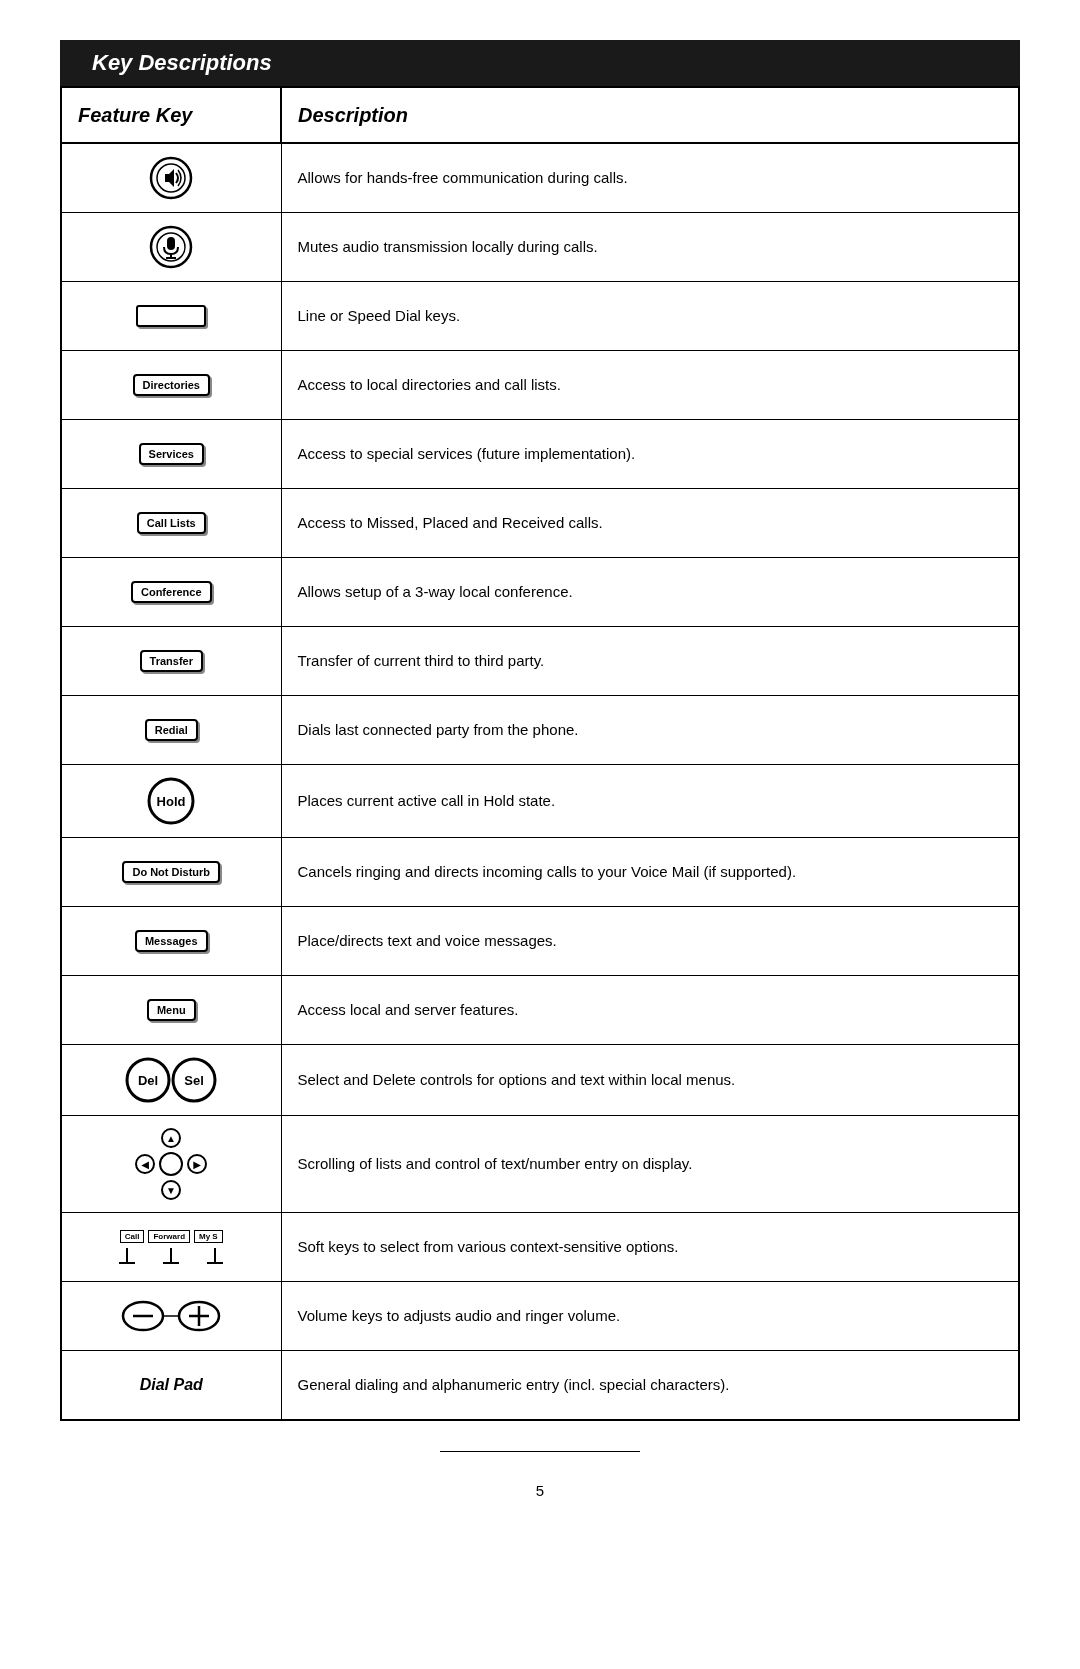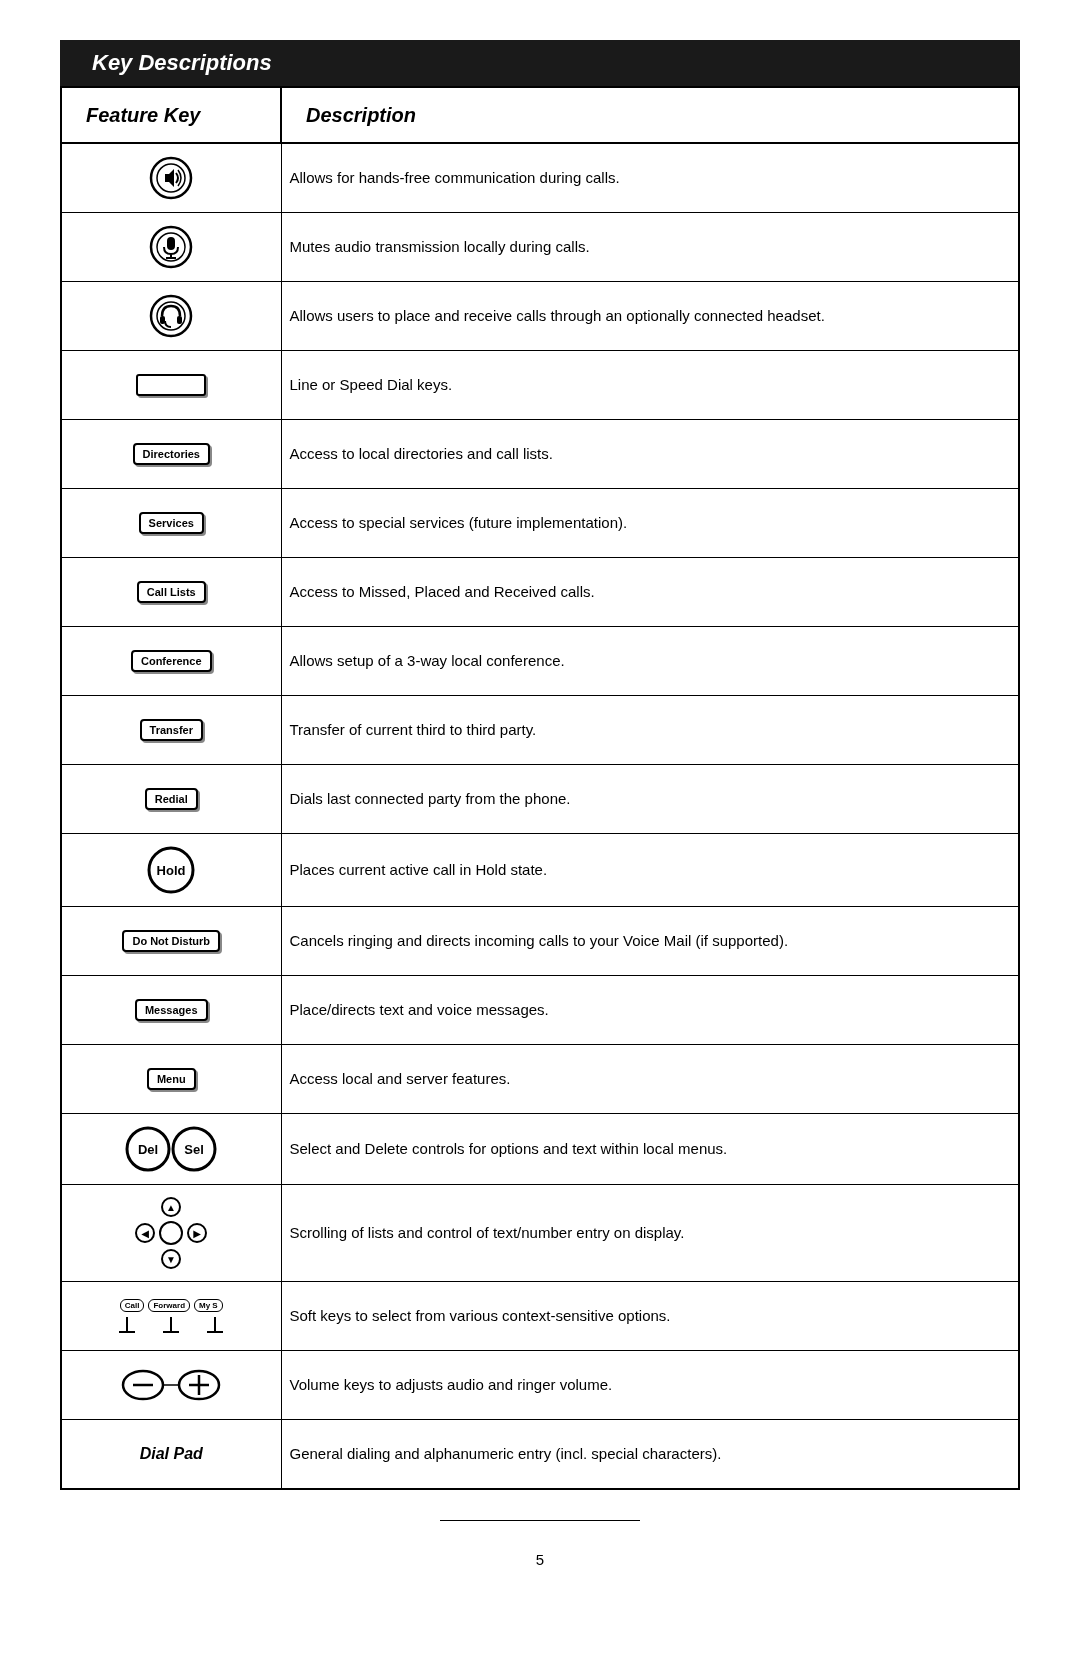--- a/index.html
+++ b/index.html
@@ -35,29 +35,29 @@
       width: 100%;
       border-collapse: collapse;
       border: 2px solid #000;
     }
 
     .table-container th {
       background: #fff;
       font-size: 20px;
       font-weight: bold;
       font-style: italic;
-      padding: 12px 24px;
+      padding: 12px 16px;
       border: 2px solid #000;
       text-align: left;
       vertical-align: middle;
     }
 
     .table-container td {
       border: 1.5px solid #000;
-      padding: 12px 8px;
+      padding: 12px 16px;
       vertical-align: middle;
     }
 
     .feature-col {
       width: 220px;
       text-align: center;
       vertical-align: middle;
     }
 
     .desc-col {
@@ -109,21 +109,21 @@
     }
 
     .soft-keys-row {
       display: flex;
       gap: 4px;
       margin-bottom: 2px;
     }
 
     .soft-key-btn {
       border: 1.5px solid #000;
-      border-radius: 6px;
+      border-radius: 0;
       padding: 1px 4px;
       font-size: 8px;
       font-weight: bold;
       background: #fff;
     }
 
     .page-number {
       text-align: center;
       margin-top: 30px;
       font-size: 15px;
@@ -181,39 +181,20 @@
 
               <path d="M15,22 Q15,29 22,29 Q29,29 29,22" fill="none" stroke="#000" stroke-width="2"></path>
               <line x1="22" y1="29" x2="22" y2="33" stroke="#000" stroke-width="2"></line>
               <line x1="17" y1="33" x2="27" y2="33" stroke="#000" stroke-width="2"></line>
             </svg>
           </div>
         </td>
         <td class="desc-col">Mutes audio transmission locally during calls.</td>
       </tr>
 
-      <tr>
-        <td class="feature-col">
-          <div class="icon-cell">
-            <svg width="44" height="44" viewBox="0 0 44 44">
-              <circle cx="22" cy="22" r="20" fill="none" stroke="#000" stroke-width="2.5"></circle>
-              <circle cx="22" cy="22" r="14" fill="none" stroke="#000" stroke-width="1.5"></circle>
-
-              <path d="M13,22 Q13,12 22,12 Q31,12 31,22" fill="none" stroke="#000" stroke-width="2.5"></path>
-
-              <rect x="11" y="22" width="5" height="8" rx="2" fill="#000"></rect>
-
-              <rect x="28" y="22" width="5" height="8" rx="2" fill="#000"></rect>
-
-              <path d="M16,27 Q16,33 22,33" fill="none" stroke="#000" stroke-width="2"></path>
-            </svg>
-          </div>
-        </td>
-        <td class="desc-col">Allows users to place and receive calls through an optionally connected headset.</td>
-      </tr>
 
       <tr>
         <td class="feature-col">
           <div class="icon-cell">
             <span class="line-key"></span>
           </div>
         </td>
         <td class="desc-col">Line or Speed Dial keys.</td>
       </tr>
 

